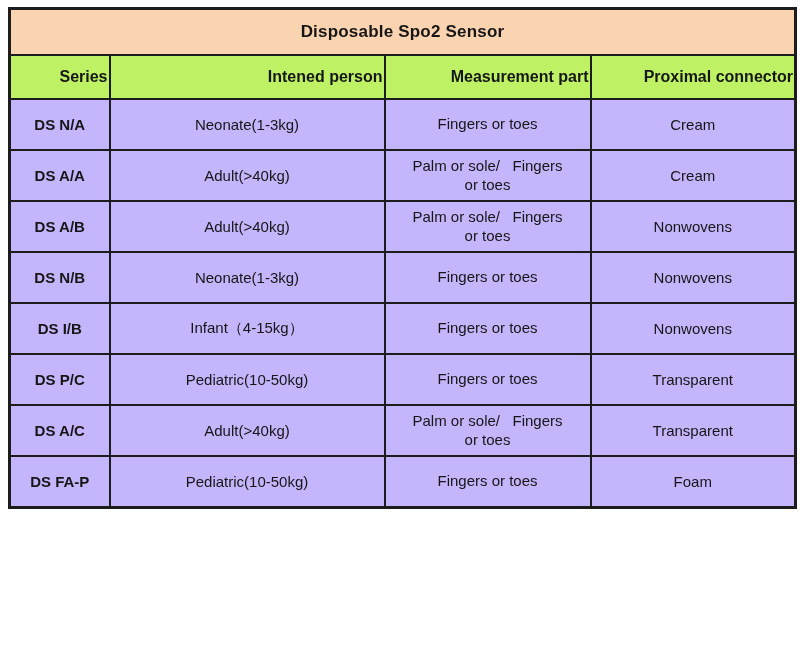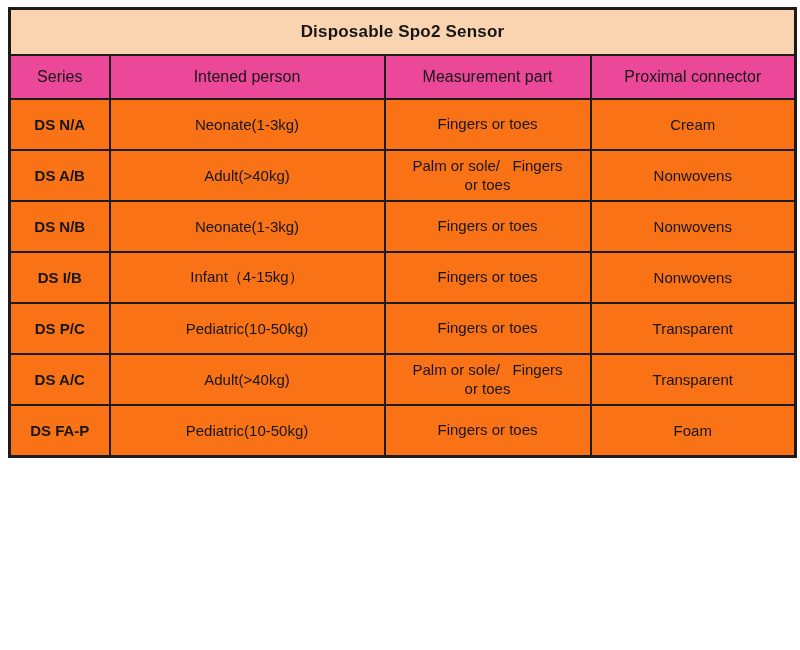--- a/index.html
+++ b/index.html
@@ -30,28 +30,28 @@
   th.title-cell {
     background: #FAD3B1;
     height: 42px;
     font-size: 17px;
     font-weight: bold;
     text-align: center;
     letter-spacing: 0.2px;
     border-bottom-width: 4px;
   }
   th.col-header {
-    background: #ec4899;
+    background: #bef264;
     height: 40px;
     font-size: 16px;
-    font-weight: normal;
-    text-align: center;
+    font-weight: bold;
+    text-align: right;
   }
   td {
-    background: #f97316;
+    background: #c4b5fd;
     height: 45px;
     text-align: center;
     vertical-align: middle;
     font-size: 15px;
     padding: 2px 4px;
   }
   td.series-cell {
     font-weight: bold;
     font-size: 15px;
   }
@@ -87,20 +87,27 @@
       </tr>
     </thead>
     <tbody>
         <tr>
           <td class="series-cell">DS N/A</td>
           <td class="person-cell">Neonate(1-3kg)</td>
           <td class="part-cell">Fingers or toes</td>
           <td class="connector-cell">Cream</td>
         </tr>
         <tr>
+          <td class="series-cell">DS A/A</td>
+          <td class="person-cell">Adult(&gt;40kg)</td>
+          <td class="part-cell">Palm or sole/   Fingers
+or toes</td>
+          <td class="connector-cell">Cream</td>
+        </tr>
+        <tr>
           <td class="series-cell">DS A/B</td>
           <td class="person-cell">Adult(&gt;40kg)</td>
           <td class="part-cell">Palm or sole/   Fingers
 or toes</td>
           <td class="connector-cell">Nonwovens</td>
         </tr>
         <tr>
           <td class="series-cell">DS N/B</td>
           <td class="person-cell">Neonate(1-3kg)</td>
           <td class="part-cell">Fingers or toes</td>

